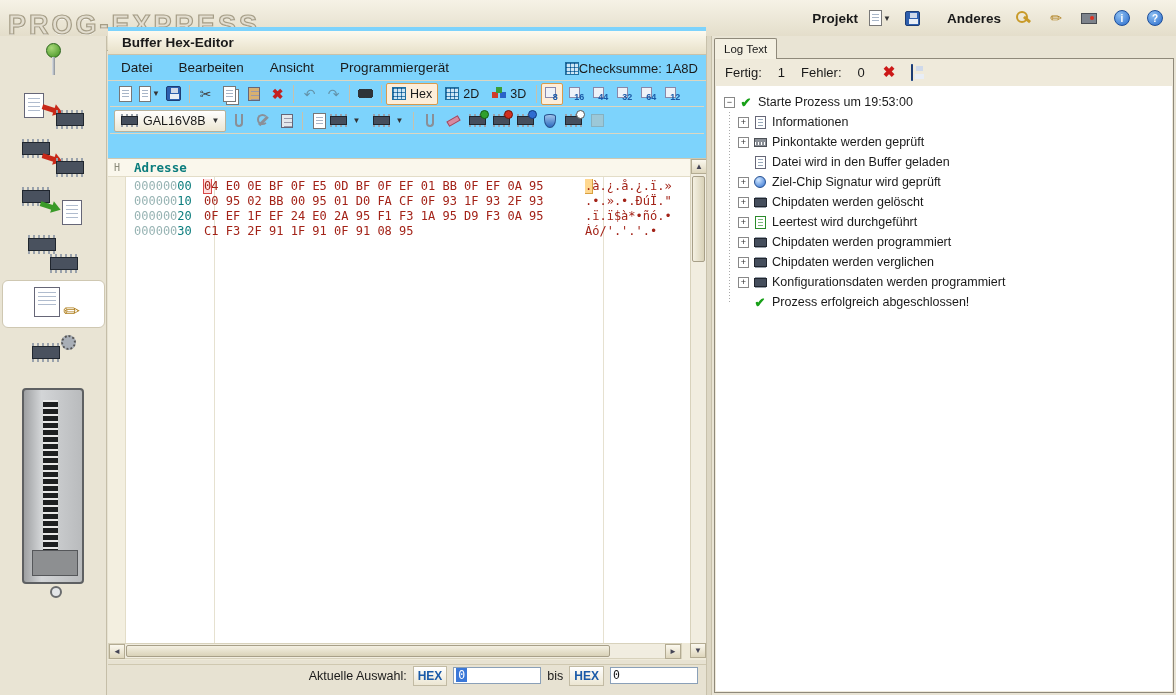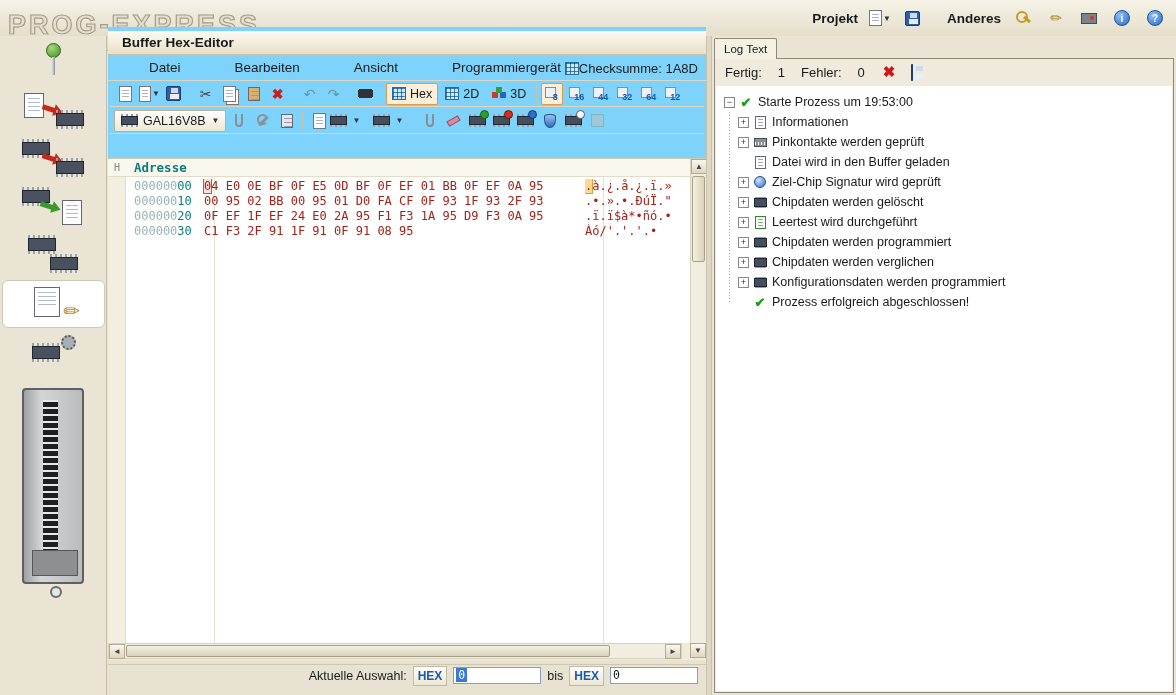--- a/index.html
+++ b/index.html
@@ -95,21 +95,21 @@
   .socket-lever { position:absolute; left:26px; bottom:-16px; width:12px; height:12px; border-radius:50%;
     background:#e4e6e8; border:2px solid #6a6c6e; }
 
   
   .main { position:absolute; left:108px; top:27px; width:598px; height:598px; background:#7dd3fc; }
   .p-title { position:absolute; left:0; top:4px; right:0; height:24px;
     background:linear-gradient(#fdfaf0,#e7e0c8); border-bottom:1px solid #c9c2aa;
     font-size:13.5px; font-weight:bold; display:flex; align-items:center; padding-left:14px; }
   .p-menu { position:absolute; left:0; top:28px; right:0; height:26px; display:flex; align-items:center;
     font-size:13.5px; border-bottom:1px solid #ddd6c0; }
-  .menu-item { padding:3px 13px; cursor:pointer;margin-left:28px; }
+  .menu-item { padding:3px 13px; cursor:pointer; }
   .checksum { position:absolute; right:8px; top:0; height:26px; display:flex; align-items:center; font-size:13px; }
   .p-tb1, .p-tb2 { position:absolute; left:2px; right:2px; height:26px; display:flex; align-items:center; gap:1px;
     border-bottom:1px solid #ddd6c0; padding-left:4px; }
   .p-tb1 { top:54px; } .p-tb2 { top:81px; }
   .tbi { width:23px; height:22px; display:flex; align-items:center; justify-content:center; cursor:pointer; border:1px solid transparent; border-radius:2px; }
   .tbi.lab { width:auto; padding:0 5px; gap:4px; font-size:12.5px; }
   .tbi.pressed { background:#fdeeda; border:1px solid #d89a4c; }
   .tbi.disabled { opacity:.45; }
   .tsep { width:1px; height:18px; background:#c8c1aa; margin:0 3px; }
   .glyph { font-size:14px; color:#444; }

